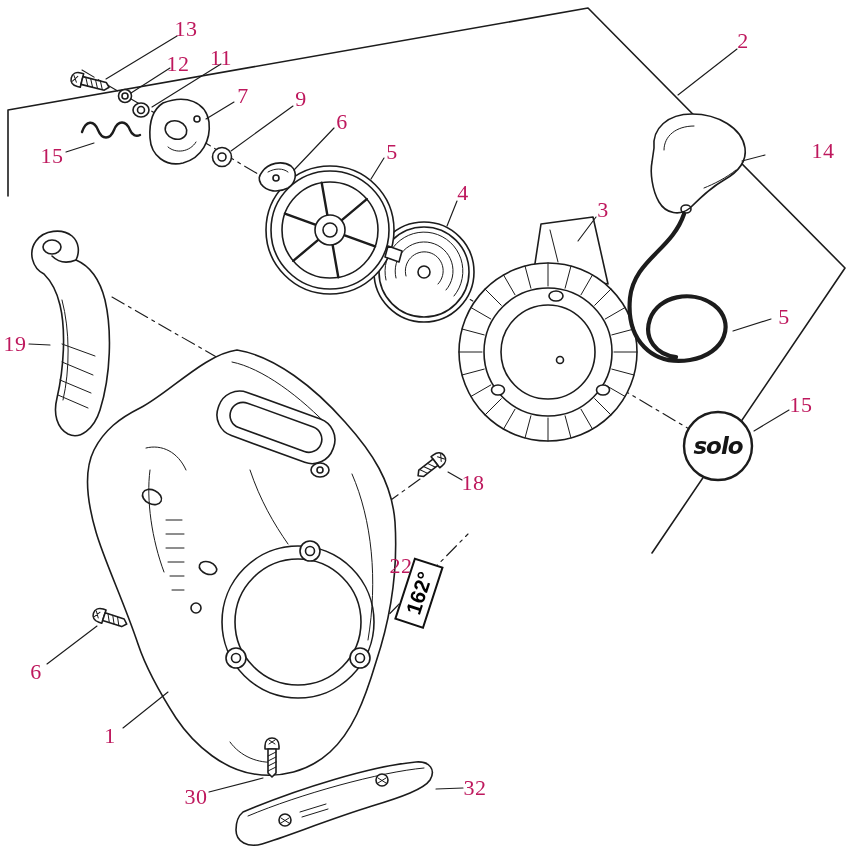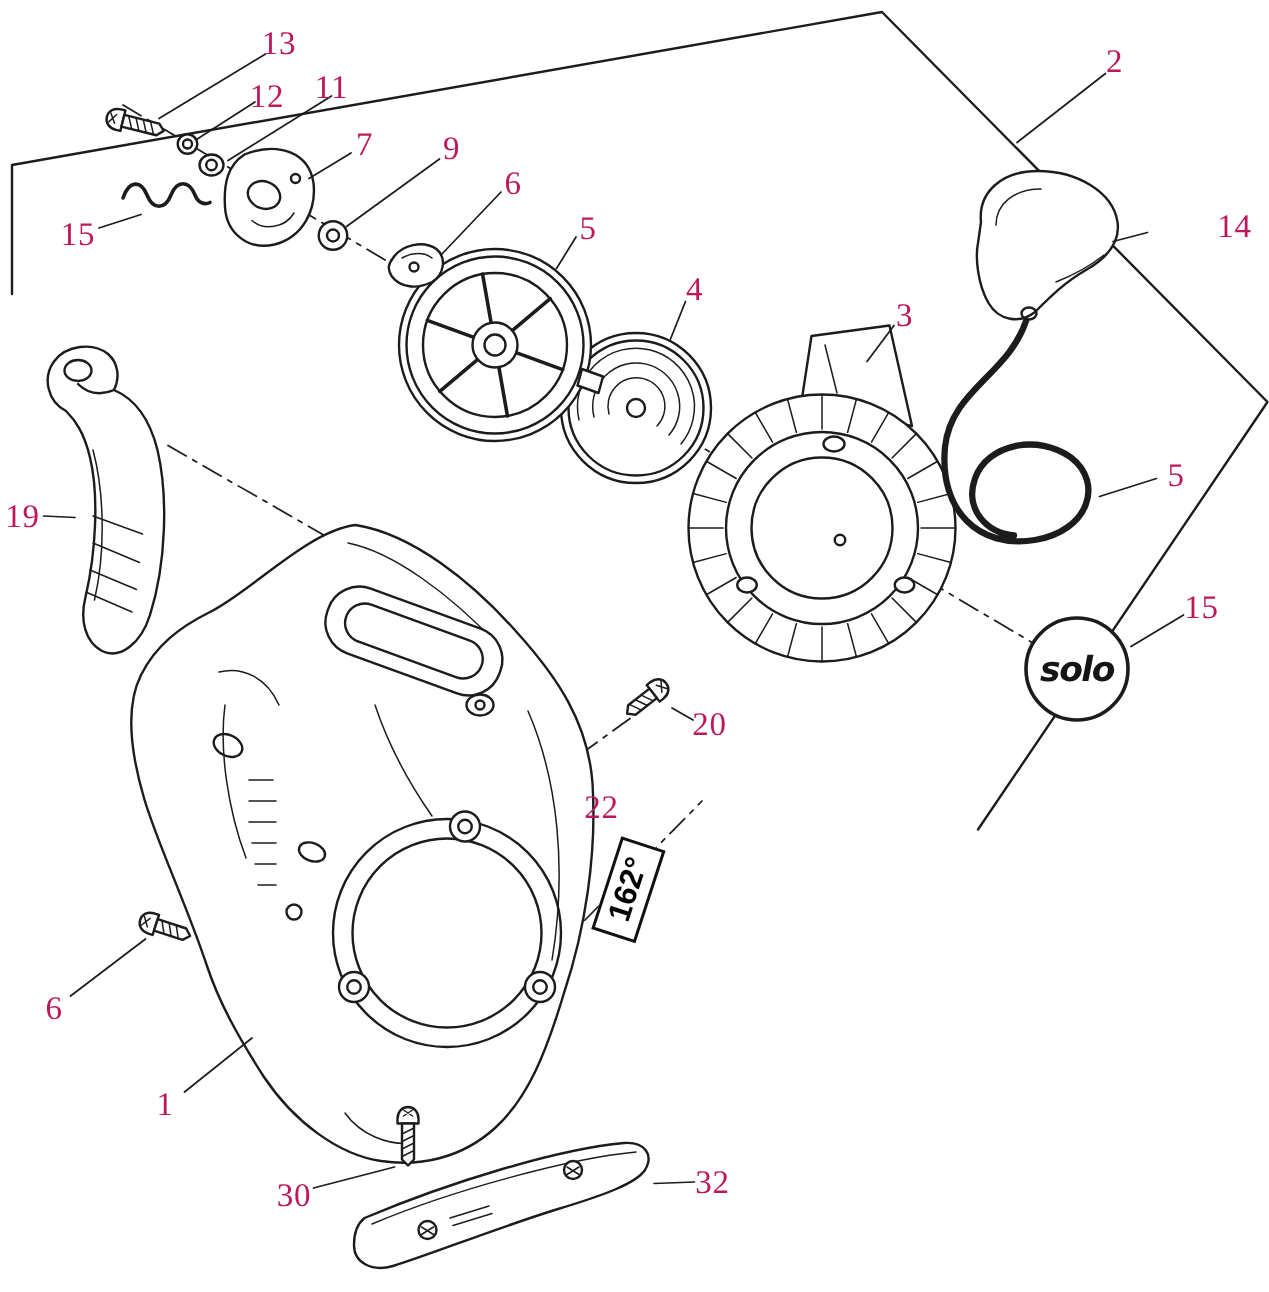--- a/index.html
+++ b/index.html
@@ -227,20 +227,20 @@
   <div class="callout" style="left:301px;top:99px">9</div>
   <div class="callout" style="left:52px;top:156px">15</div>
   <div class="callout" style="left:221px;top:58px">11</div>
   <div class="callout" style="left:178px;top:64px">12</div>
   <div class="callout" style="left:186px;top:29px">13</div>
   <div class="callout" style="left:823px;top:151px">14</div>
   <div class="callout" style="left:784px;top:317px">5</div>
   <div class="callout" style="left:801px;top:405px">15</div>
   <div class="callout" style="left:36px;top:672px">6</div>
   <div class="callout" style="left:15px;top:344px">19</div>
-  <div class="callout" style="left:473px;top:483px">20</div>
+  <div class="callout" style="left:473px;top:483px">18</div>
   <div class="callout" style="left:196px;top:797px">30</div>
   <div class="callout" style="left:475px;top:788px">32</div>
-  <div class="callout" style="left:401px;top:538px">22</div>
+  <div class="callout" style="left:401px;top:566px">22</div>
 
   <div class="angle-badge">162°</div>
 
 </div>
 
 </body></html>

